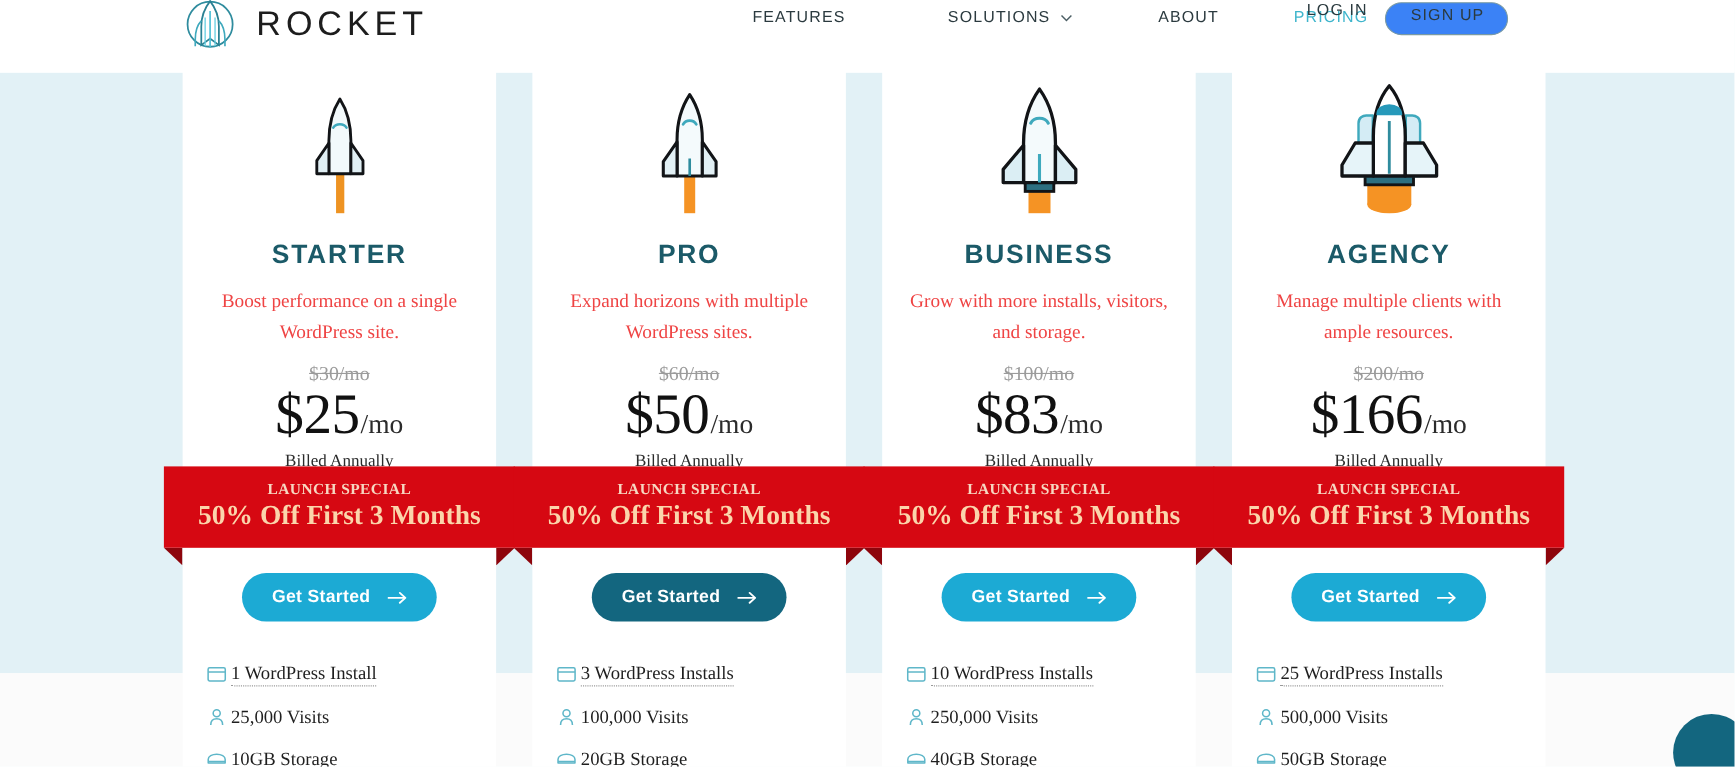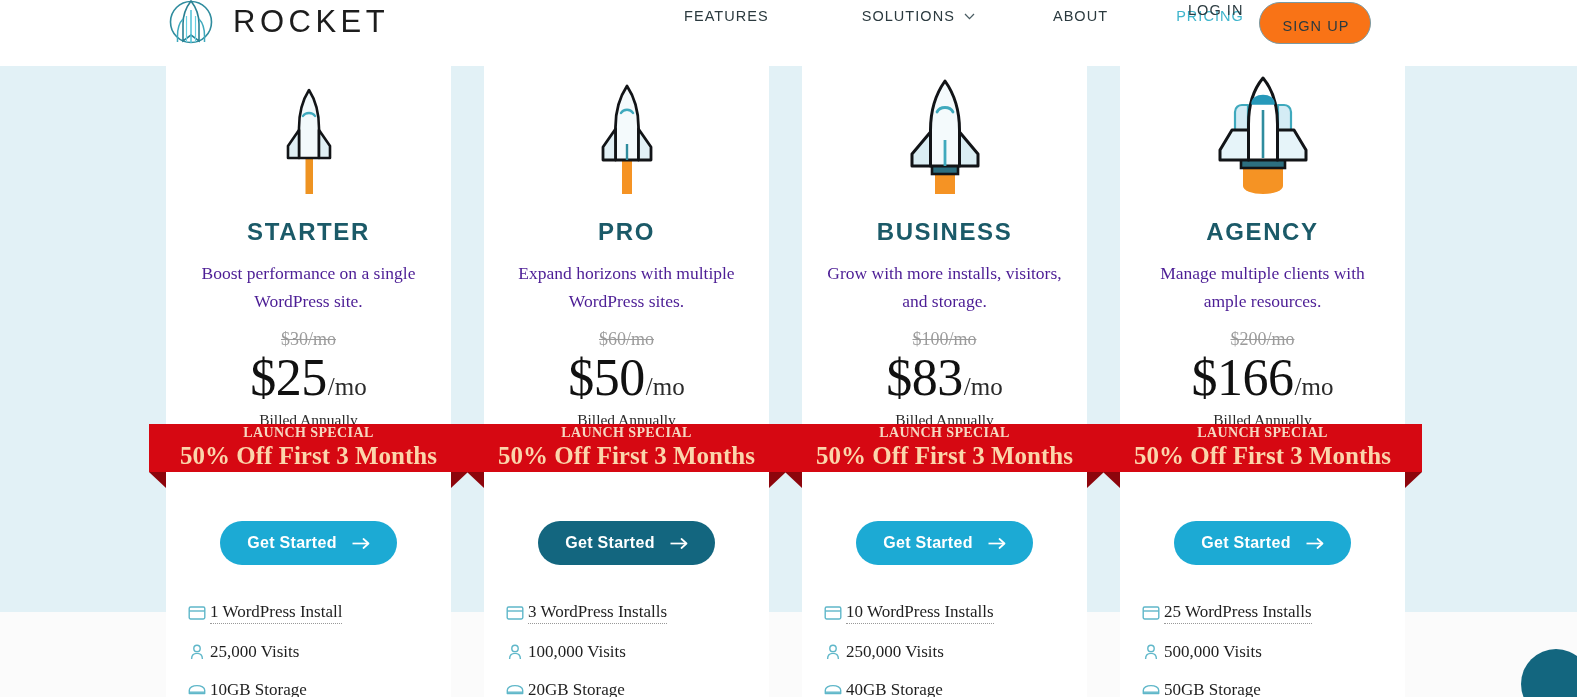--- a/index.html
+++ b/index.html
@@ -117,25 +117,25 @@
     letter-spacing: 1.05px;
     color: #2b3a3f;
     text-decoration: none;
     cursor: pointer;
     white-space: nowrap;
   }
 
   .signup-btn {
     border: 1.6px solid #7a9aa3;
     border-radius: 30px;
-    padding: 15px 21px 9px 22px;
+    padding: 3px 21px 9px 22px;
     font-size: 14.5px;
     letter-spacing: 1.05px;
     color: #2b3a3f;
-    background: #f97316;
+    background: #3b82f6;
     cursor: pointer;
     font-family: "Liberation Sans", sans-serif;
     white-space: nowrap;
   }
 
   
   .cards {
     position: absolute;
     left: 166px;
     top: 60px;
@@ -169,21 +169,21 @@
     letter-spacing: 1.6px;
     color: #1b5a68;
     margin-top: 20px;
     text-align: center;
   }
 
   .tier-desc {
     font-family: "Liberation Serif", serif;
     font-size: 17.5px;
     line-height: 1.6;
-    color: #4c1d95;
+    color: #ef4444;
     text-align: center;
     margin-top: 13px;
     width: 250px;
   }
 
   .price-old {
     font-family: "Liberation Serif", serif;
     font-size: 18px;
     color: #9b9b9b;
     text-decoration: line-through;
@@ -218,21 +218,21 @@
     color: #2b2b2b;
     margin-top: 7px;
   }
 
   
   .ribbon {
     position: absolute;
     left: -17px;
     top: 364px;
     width: 319px;
-    height: 48px;
+    height: 74px;
     background: #d60812;
     display: flex;
     flex-direction: column;
     align-items: center;
     justify-content: center;
     z-index: 12;
   }
 
   .ribbon-fold-l, .ribbon-fold-r {
     position: absolute;

